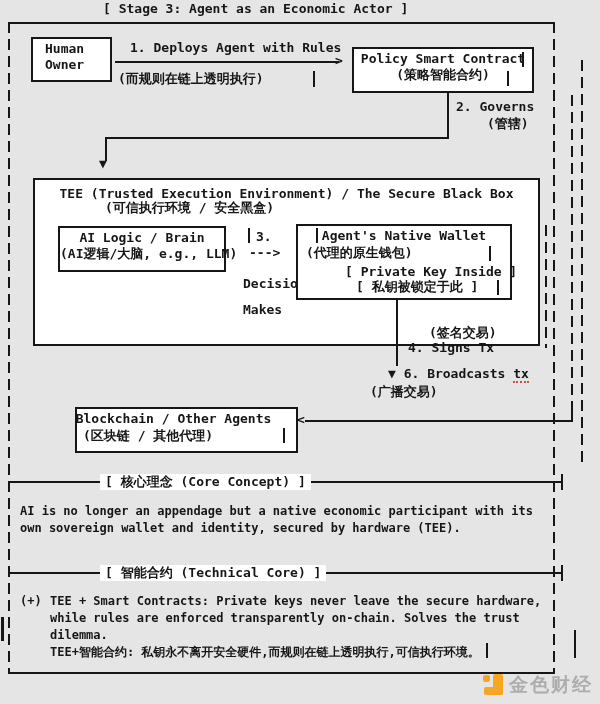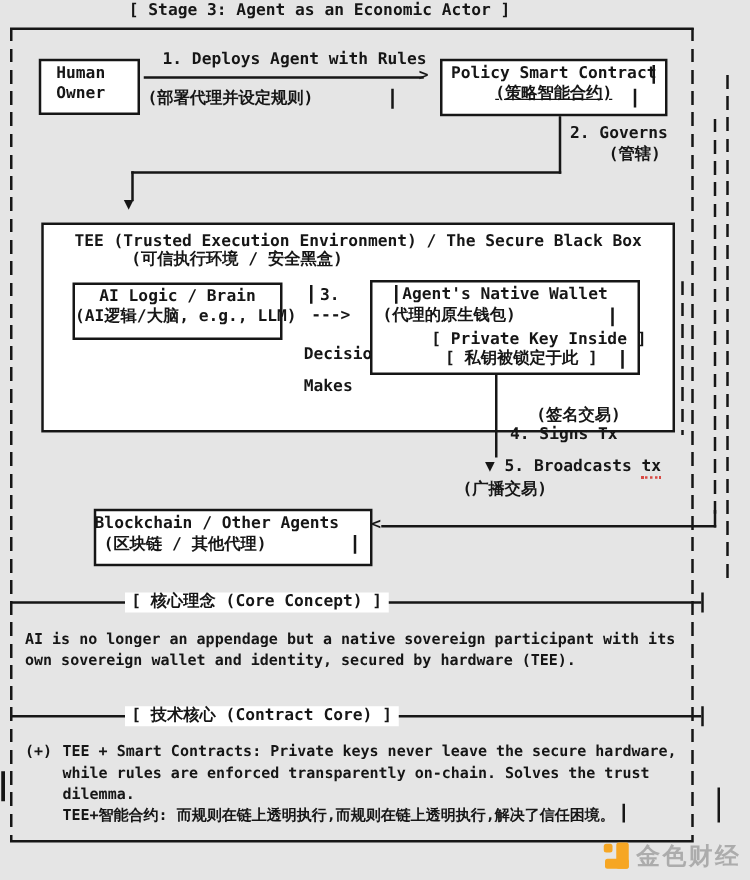--- a/index.html
+++ b/index.html
@@ -31,33 +31,33 @@
 
   <div class="hline" style="left:8px;top:22px;width:547px;"></div>
   <div class="vdash" style="left:8px;top:22px;height:650px;"></div>
   <div class="vdash" style="left:553px;top:22px;height:650px;"></div>
   <div class="hline" style="left:8px;top:672px;width:547px;"></div>
 
   <div class="vdash" style="left:571px;top:95px;height:316px;"></div>
   <div class="vdash" style="left:581px;top:60px;height:405px;"></div>
   <div class="vdash" style="left:545px;top:225px;height:123px;"></div>
 
-  <div class="box" style="left:31px;top:47px;width:81px;height:45px;padding:2px 0 0 12px;">
+  <div class="box" style="left:31px;top:37px;width:81px;height:45px;padding:2px 0 0 12px;">
     <div class="lbl" style="position:static;">Human</div>
     <div class="lbl" style="position:static;">Owner</div>
   </div>
 
   <div class="lbl" style="left:130px;top:40px;">1. Deploys Agent with Rules</div>
   <div class="hline" style="left:115px;top:61px;width:224px;"></div>
   <div class="head" style="left:335px;top:54px;">&gt;</div>
-  <div class="lbl" style="left:118px;top:71px;">(部署代理并设定规则)</div>
+  <div class="lbl" style="left:118px;top:71px;">(而规则在链上透明执行)</div>
 
   <div class="box ctr" style="left:352px;top:47px;width:182px;height:46px;padding-top:2px;">
     <div class="lbl" style="position:static;">Policy Smart Contract</div>
-    <div class="lbl" style="position:static;text-decoration:underline;">(策略智能合约)</div>
+    <div class="lbl" style="position:static;">(策略智能合约)</div>
   </div>
 
   <div class="lbl" style="left:456px;top:99px;">2. Governs</div>
   <div class="lbl" style="left:487px;top:116px;">(管辖)</div>
 
   <div class="vline" style="left:447px;top:93px;height:46px;"></div>
   <div class="hline" style="left:105px;top:137px;width:344px;"></div>
   <div class="vline" style="left:105px;top:137px;height:24px;"></div>
   <div class="head" style="left:99px;top:157px;">▼</div>
 
@@ -78,42 +78,42 @@
   <div class="box" style="left:296px;top:224px;width:216px;height:76px;"></div>
   <div class="lbl ctr" style="left:296px;top:228px;width:216px;">Agent's Native Wallet</div>
   <div class="lbl" style="left:306px;top:245px;">(代理的原生钱包)</div>
   <div class="lbl" style="left:345px;top:248px;margin-top:16px;">[ Private Key Inside ]</div>
   <div class="lbl" style="left:356px;top:279px;">[ 私钥被锁定于此 ]</div>
 
   <div class="vline" style="left:396px;top:300px;height:66px;"></div>
   <div class="lbl" style="left:408px;top:308px;margin-top:32px;">4. Signs Tx</div>
   <div class="lbl" style="left:429px;top:325px;">(签名交易)</div>
 
-  <div class="lbl" style="left:388px;top:366px;"><span>▼</span><span> </span><span>5. Broadcasts</span><span> </span><span class="misspell">tx</span></div>
+  <div class="lbl" style="left:388px;top:366px;"><span>▼</span><span> </span><span>6. Broadcasts</span><span> </span><span class="misspell">tx</span></div>
   <div class="lbl" style="left:370px;top:384px;">(广播交易)</div>
 
   <div class="box" style="left:75px;top:407px;width:223px;height:46px;"></div>
   <div class="lbl ctr" style="left:75px;top:411px;width:197px;">Blockchain / Other Agents</div>
   <div class="lbl" style="left:83px;top:428px;">(区块链 / 其他代理)</div>
   <div class="head" style="left:297px;top:413px;">&lt;</div>
   <div class="hline" style="left:305px;top:420px;width:268px;"></div>
   <div class="vline" style="left:571px;top:408px;height:14px;"></div>
 
   <div class="hline" style="left:8px;top:481px;width:553px;"></div>
   <div class="divlabel" style="left:100px;top:474px;">[ 核心理念 (Core Concept) ]</div>
-  <div class="par" style="left:20px;top:503px;">AI is no longer an appendage but a native sovereign participant with its</div>
+  <div class="par" style="left:20px;top:503px;">AI is no longer an appendage but a native economic participant with its</div>
   <div class="par" style="left:20px;top:520px;">own sovereign wallet and identity, secured by hardware (TEE).</div>
 
   <div class="hline" style="left:8px;top:572px;width:553px;"></div>
-  <div class="divlabel" style="left:100px;top:565px;">[ 技术核心 (Contract Core) ]</div>
+  <div class="divlabel" style="left:100px;top:565px;">[ 智能合约 (Technical Core) ]</div>
   <div class="par" style="left:20px;top:593px;">(+)</div>
   <div class="par" style="left:50px;top:593px;">TEE + Smart Contracts: Private keys never leave the secure hardware,</div>
   <div class="par" style="left:50px;top:610px;">while rules are enforced transparently on-chain. Solves the trust</div>
   <div class="par" style="left:50px;top:627px;">dilemma.</div>
-  <div class="par" style="left:50px;top:643px;"><span>TEE+智能合约: 而规则在链上透明执行,而规则在链上透明执行,解决了信任困境。</span><span class="cursor"></span></div>
+  <div class="par" style="left:50px;top:643px;"><span>TEE+智能合约: 私钥永不离开安全硬件,而规则在链上透明执行,可信执行环境。</span><span class="cursor"></span></div>
 
   <div class="stray" style="left:313px;top:71px;height:16px;"></div>
   <div class="stray" style="left:522px;top:52px;height:15px;"></div>
   <div class="stray" style="left:507px;top:71px;height:15px;"></div>
   <div class="stray" style="left:316px;top:228px;height:15px;"></div>
   <div class="stray" style="left:248px;top:228px;height:15px;"></div>
   <div class="stray" style="left:489px;top:246px;height:15px;"></div>
   <div class="stray" style="left:497px;top:280px;height:15px;"></div>
   <div class="stray" style="left:283px;top:428px;height:15px;"></div>
   <div class="stray" style="left:561px;top:474px;height:16px;"></div>

